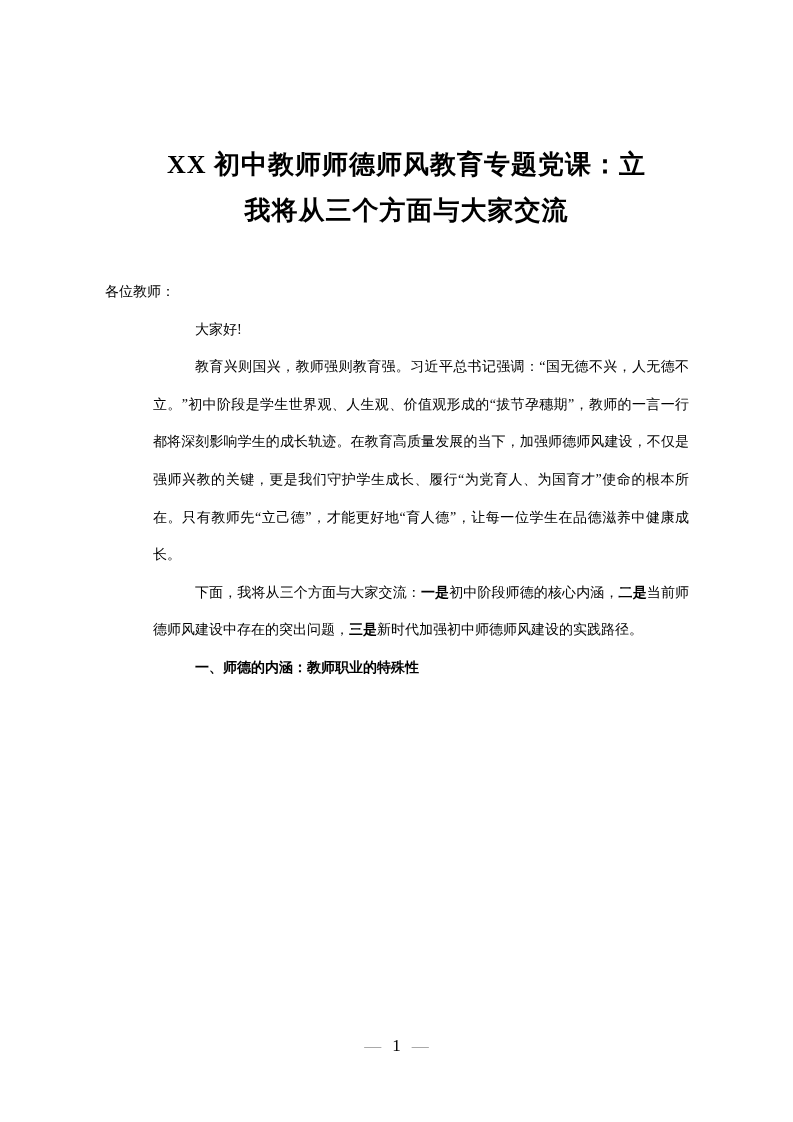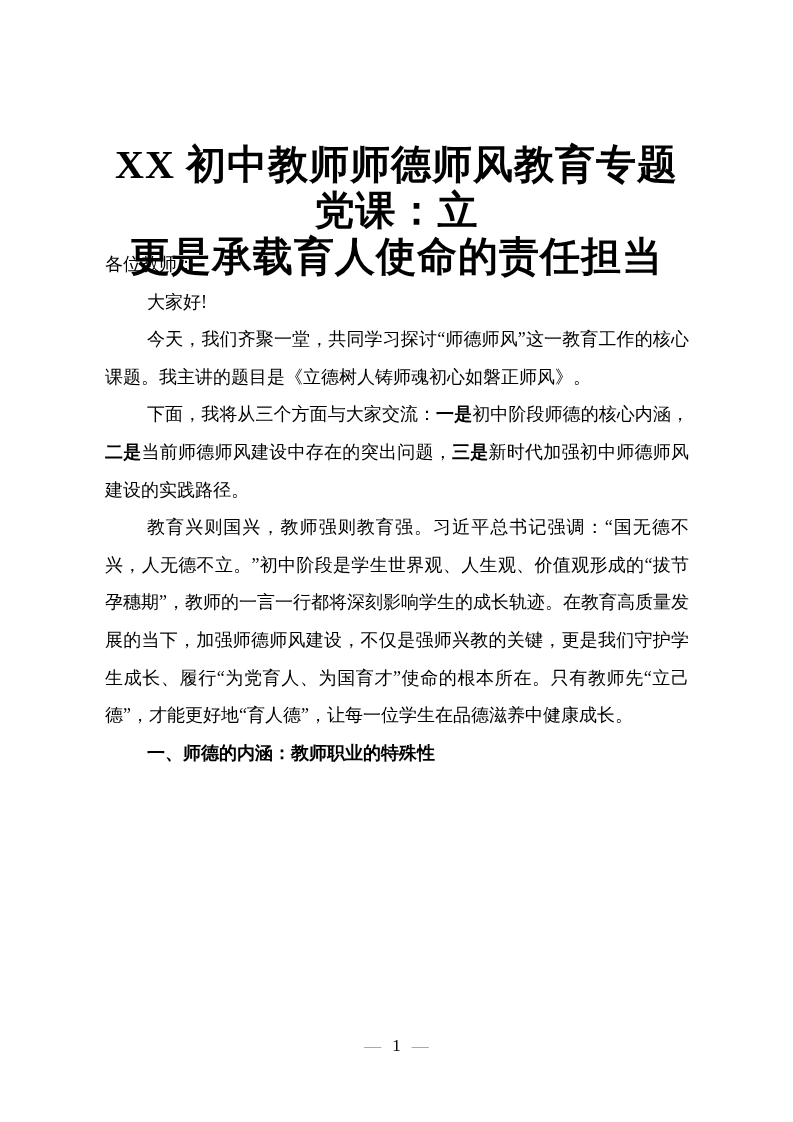--- a/index.html
+++ b/index.html
@@ -11,44 +11,45 @@
     position: relative;
     width: 793px;
     height: 1122px;
     background: #ffffff;
     color: #000000;
     font-family: "Liberation Serif", "DejaVu Serif", serif;
     overflow: hidden;
   }
   .doc-title {
     position: absolute;
-    left: 104px;
+    left: 114px;
     top: 142px;
     width: 585px;
     text-align: center;
     font-weight: 700;
-    font-size: 40px;
+    font-size: 26px;
     line-height: 46px;
     letter-spacing: 1px;
   }
   .doc-body {
     position: absolute;
     left: 105px;
-    top: 246px;
+    top: 273px;
     width: 584px;
-    font-size: 18px;
+    font-size: 14px;
     line-height: 37.6px;
     text-align: justify;
   }
   .doc-body p {
     margin: 0;
     padding: 0;
   }
   .doc-body p.indent {
     text-indent: 42px;
+    margin-left: 48px;
   }
   .doc-body p.heading {
     font-weight: 700;
   }
   .doc-body span.bold {
     font-weight: 700;
   }
   .page-footer {
     position: absolute;
     left: 0;
@@ -66,30 +67,29 @@
     margin: 0 11px;
   }
 </style>
 </head>
 <body>
 
 <div class="page">
 
   <div class="doc-title">
     <div>XX 初中教师师德师风教育专题党课：立</div>
-    <div>更是承载育人使命的责任担当</div>
+    <div>我将从三个方面与大家交流</div>
   </div>
 
   <div class="doc-body">
 
   <p class="para"><span>各位教师：</span></p>
       <p class="para indent"><span>大家好!</span></p>
-      <p class="para indent"><span>今天，我们齐聚一堂，共同学习探讨“师德师风”这一教育工作的核心课题。我主讲的题目是《立德树人铸师魂初心如磐正师风》。</span></p>
+      <p class="para indent"><span>教育兴则国兴，教师强则教育强。习近平总书记强调：“国无德不兴，人无德不立。”初中阶段是学生世界观、人生观、价值观形成的“拔节孕穗期”，教师的一言一行都将深刻影响学生的成长轨迹。在教育高质量发展的当下，加强师德师风建设，不仅是强师兴教的关键，更是我们守护学生成长、履行“为党育人、为国育才”使命的根本所在。只有教师先“立己德”，才能更好地“育人德”，让每一位学生在品德滋养中健康成长。</span></p>
       <p class="para indent"><span>下面，我将从三个方面与大家交流：</span><span class="bold">一是</span><span>初中阶段师德的核心内涵，</span><span class="bold">二是</span><span>当前师德师风建设中存在的突出问题，</span><span class="bold">三是</span><span>新时代加强初中师德师风建设的实践路径。</span></p>
-      <p class="para indent"><span>教育兴则国兴，教师强则教育强。习近平总书记强调：“国无德不兴，人无德不立。”初中阶段是学生世界观、人生观、价值观形成的“拔节孕穗期”，教师的一言一行都将深刻影响学生的成长轨迹。在教育高质量发展的当下，加强师德师风建设，不仅是强师兴教的关键，更是我们守护学生成长、履行“为党育人、为国育才”使命的根本所在。只有教师先“立己德”，才能更好地“育人德”，让每一位学生在品德滋养中健康成长。</span></p>
       <p class="para indent heading"><span class="bold">一、师德的内涵：教师职业的特殊性</span></p>
     </div>
 
   <div class="page-footer">
     <span class="dash">—</span><span class="num">1</span><span class="dash">—</span>
   </div>
 
 </div>
 
 </body></html>

